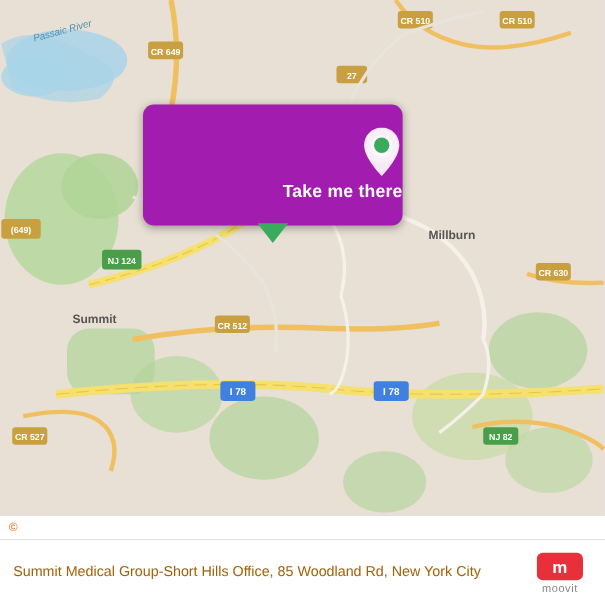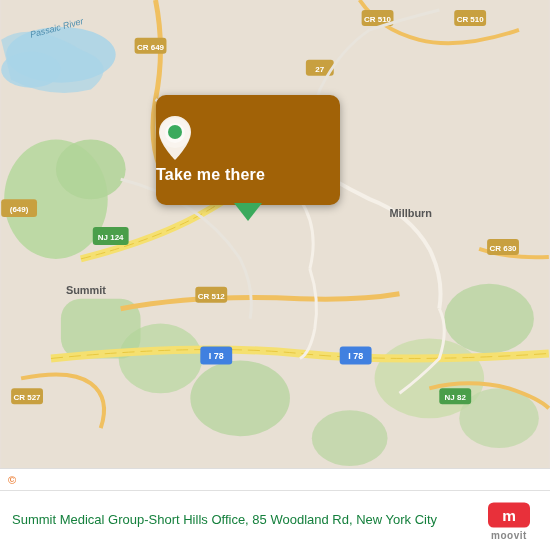--- a/index.html
+++ b/index.html
@@ -39,27 +39,27 @@
       top: 95px;
       left: 148px;
       width: 200px;
       display: flex;
       flex-direction: column;
       align-items: center;
       z-index: 10;
     }
 
     #popup-box {
-      background: #a16207;
+      background: #a21caf;
       border-radius: 10px;
-      width: 184px;
+      width: 236px;
       height: 110px;
       display: flex;
       flex-direction: column;
-      align-items: flex-start;
+      align-items: flex-end;
       justify-content: center;
       box-shadow: 0 2px 8px rgba(0,0,0,0.35);
       position: relative;
     }
 
     #popup-box::after {
       content: '';
       position: absolute;
       bottom: -16px;
       left: 50%;
@@ -111,40 +111,40 @@
       display: flex;
       align-items: center;
       padding: 8px 12px;
       border-top: 1px solid #e0e0e0;
       gap: 10px;
     }
 
     #destination-text {
       flex: 1;
       font-size: 13px;
-      color: #15803d;
+      color: #a16207;
       line-height: 1.4;
     }
 
     #moovit-logo {
       display: flex;
       flex-direction: column;
       align-items: center;
       min-width: 58px;
     }
 
     #moovit-icon {
       width: 42px;
       height: 28px;
     }
 
     #moovit-text {
       font-size: 10px;
       color: #888;
-      font-weight: bold;
+      font-weight: normal;
       letter-spacing: 0.5px;
       margin-top: 1px;
     }
   </style>
 </head>
 <body>
 
 <div id="app">
   <div id="map-container">
     

